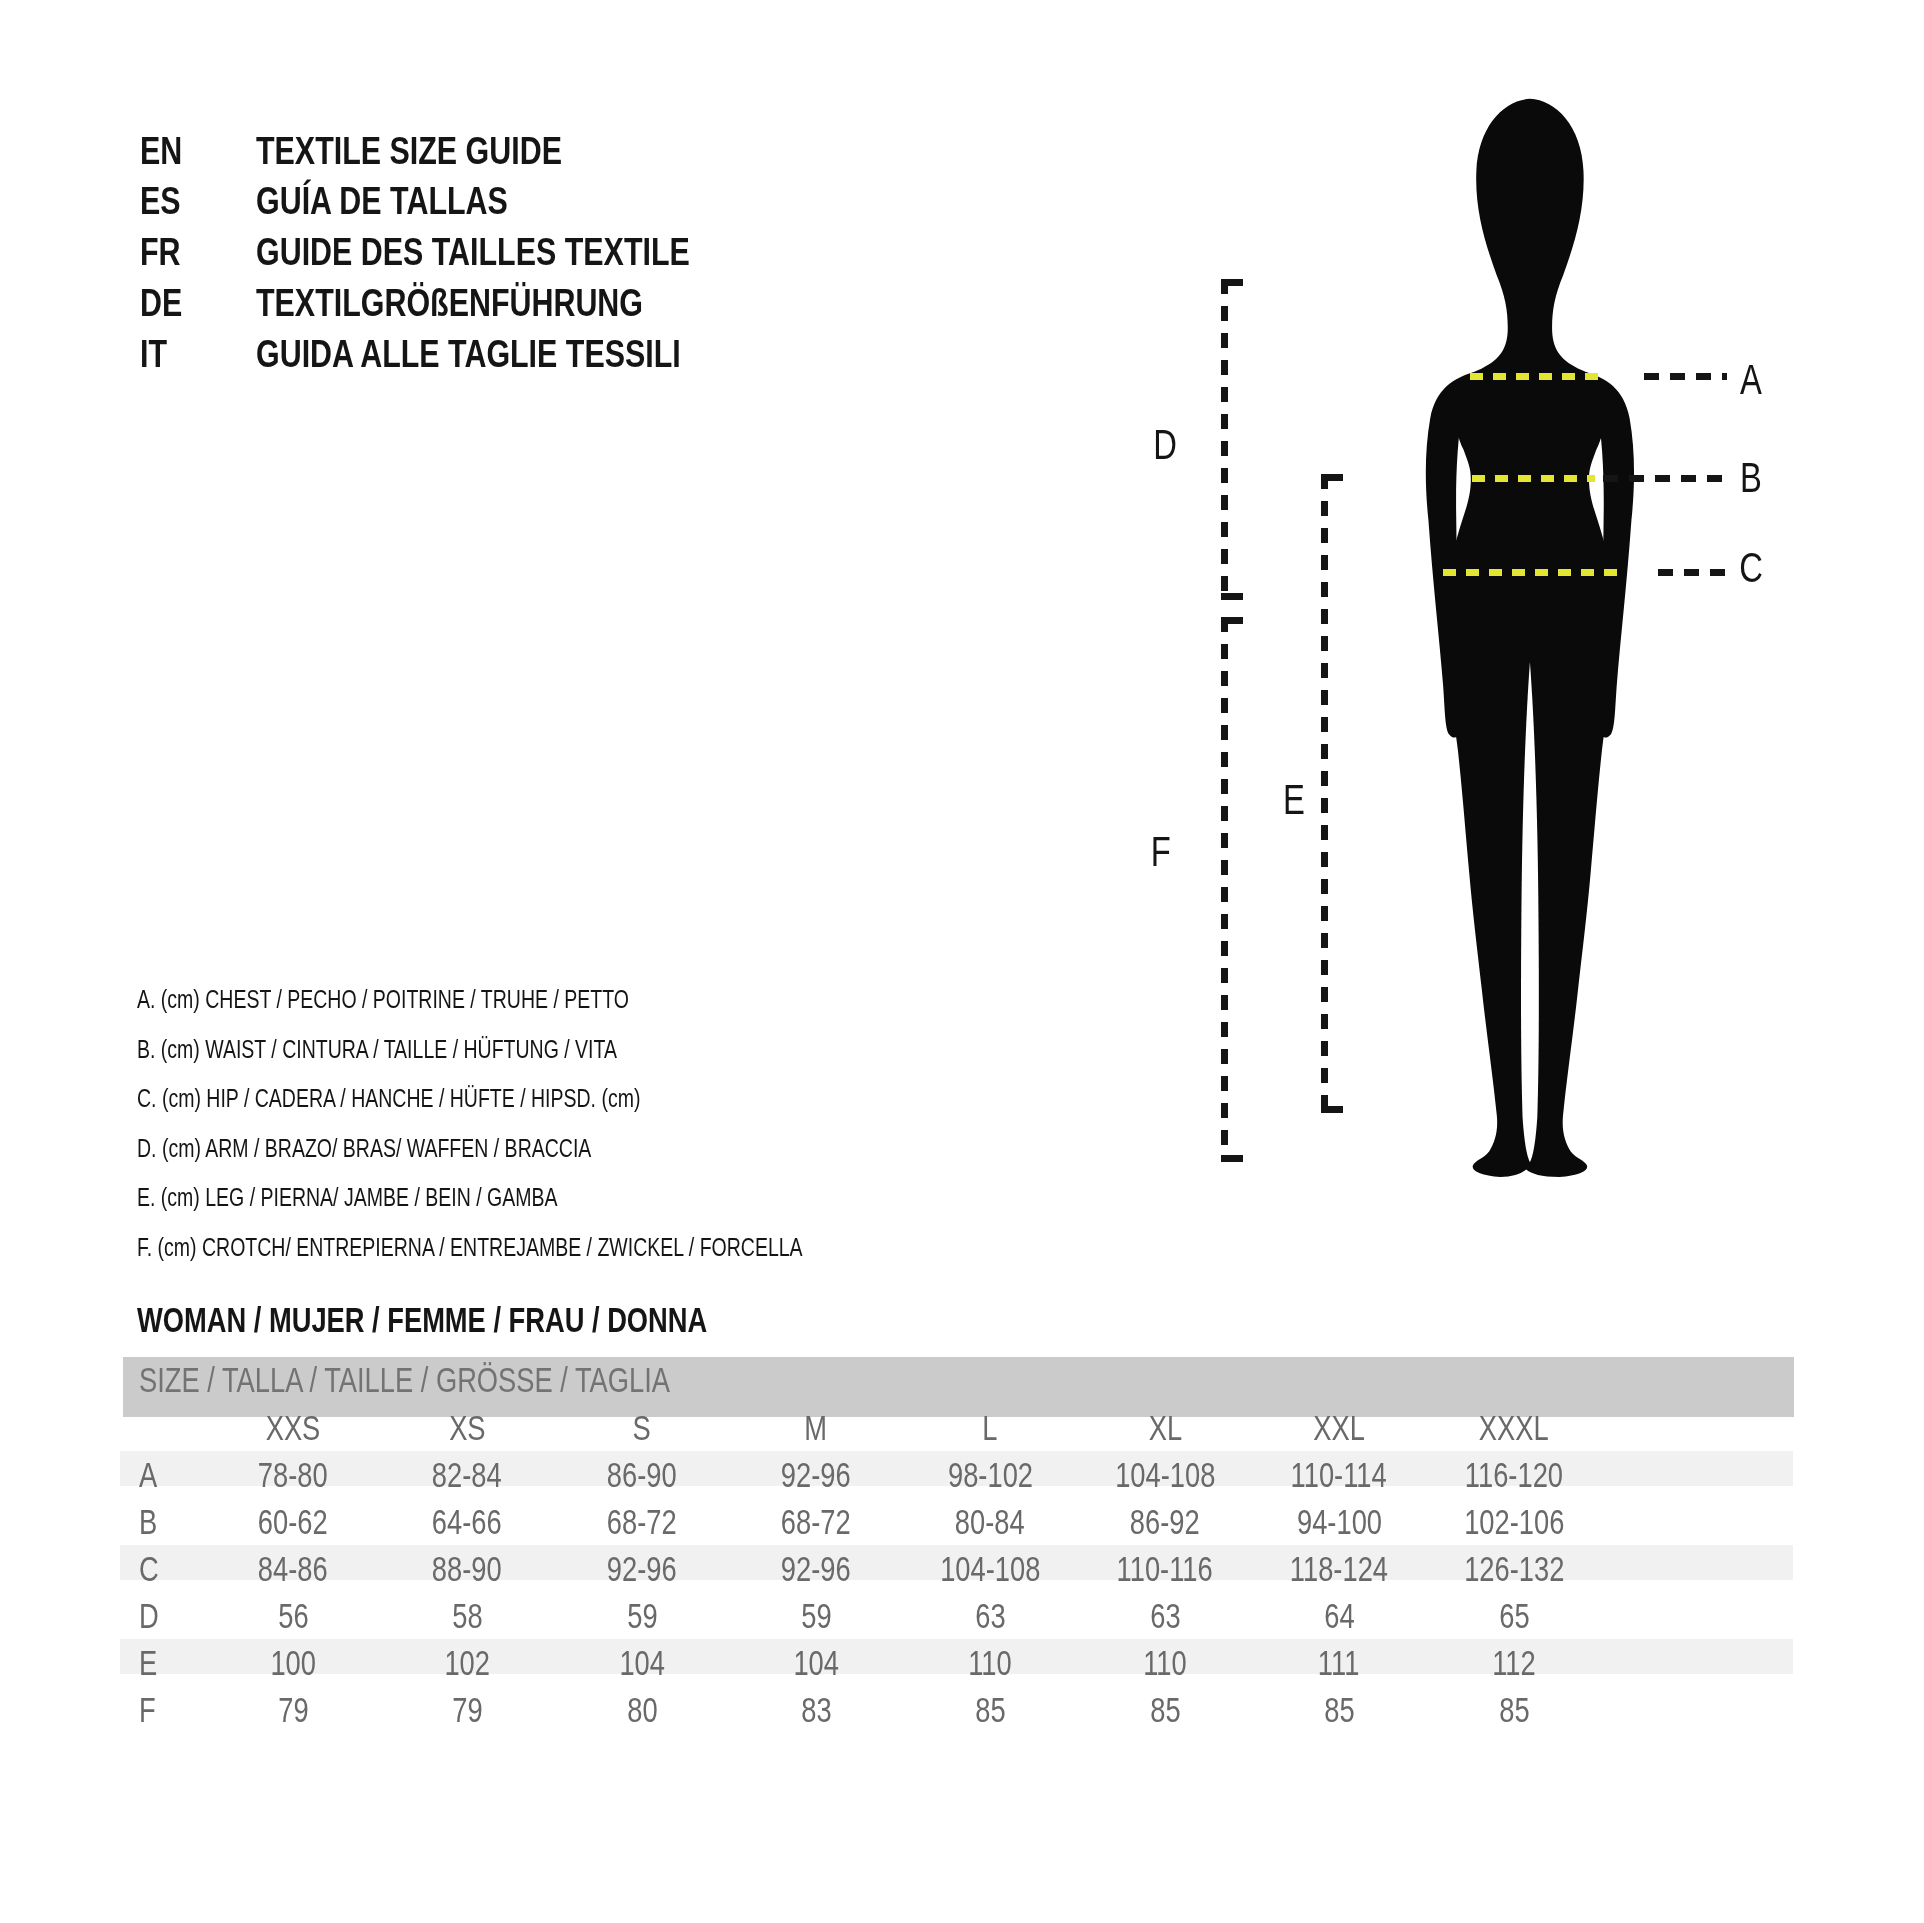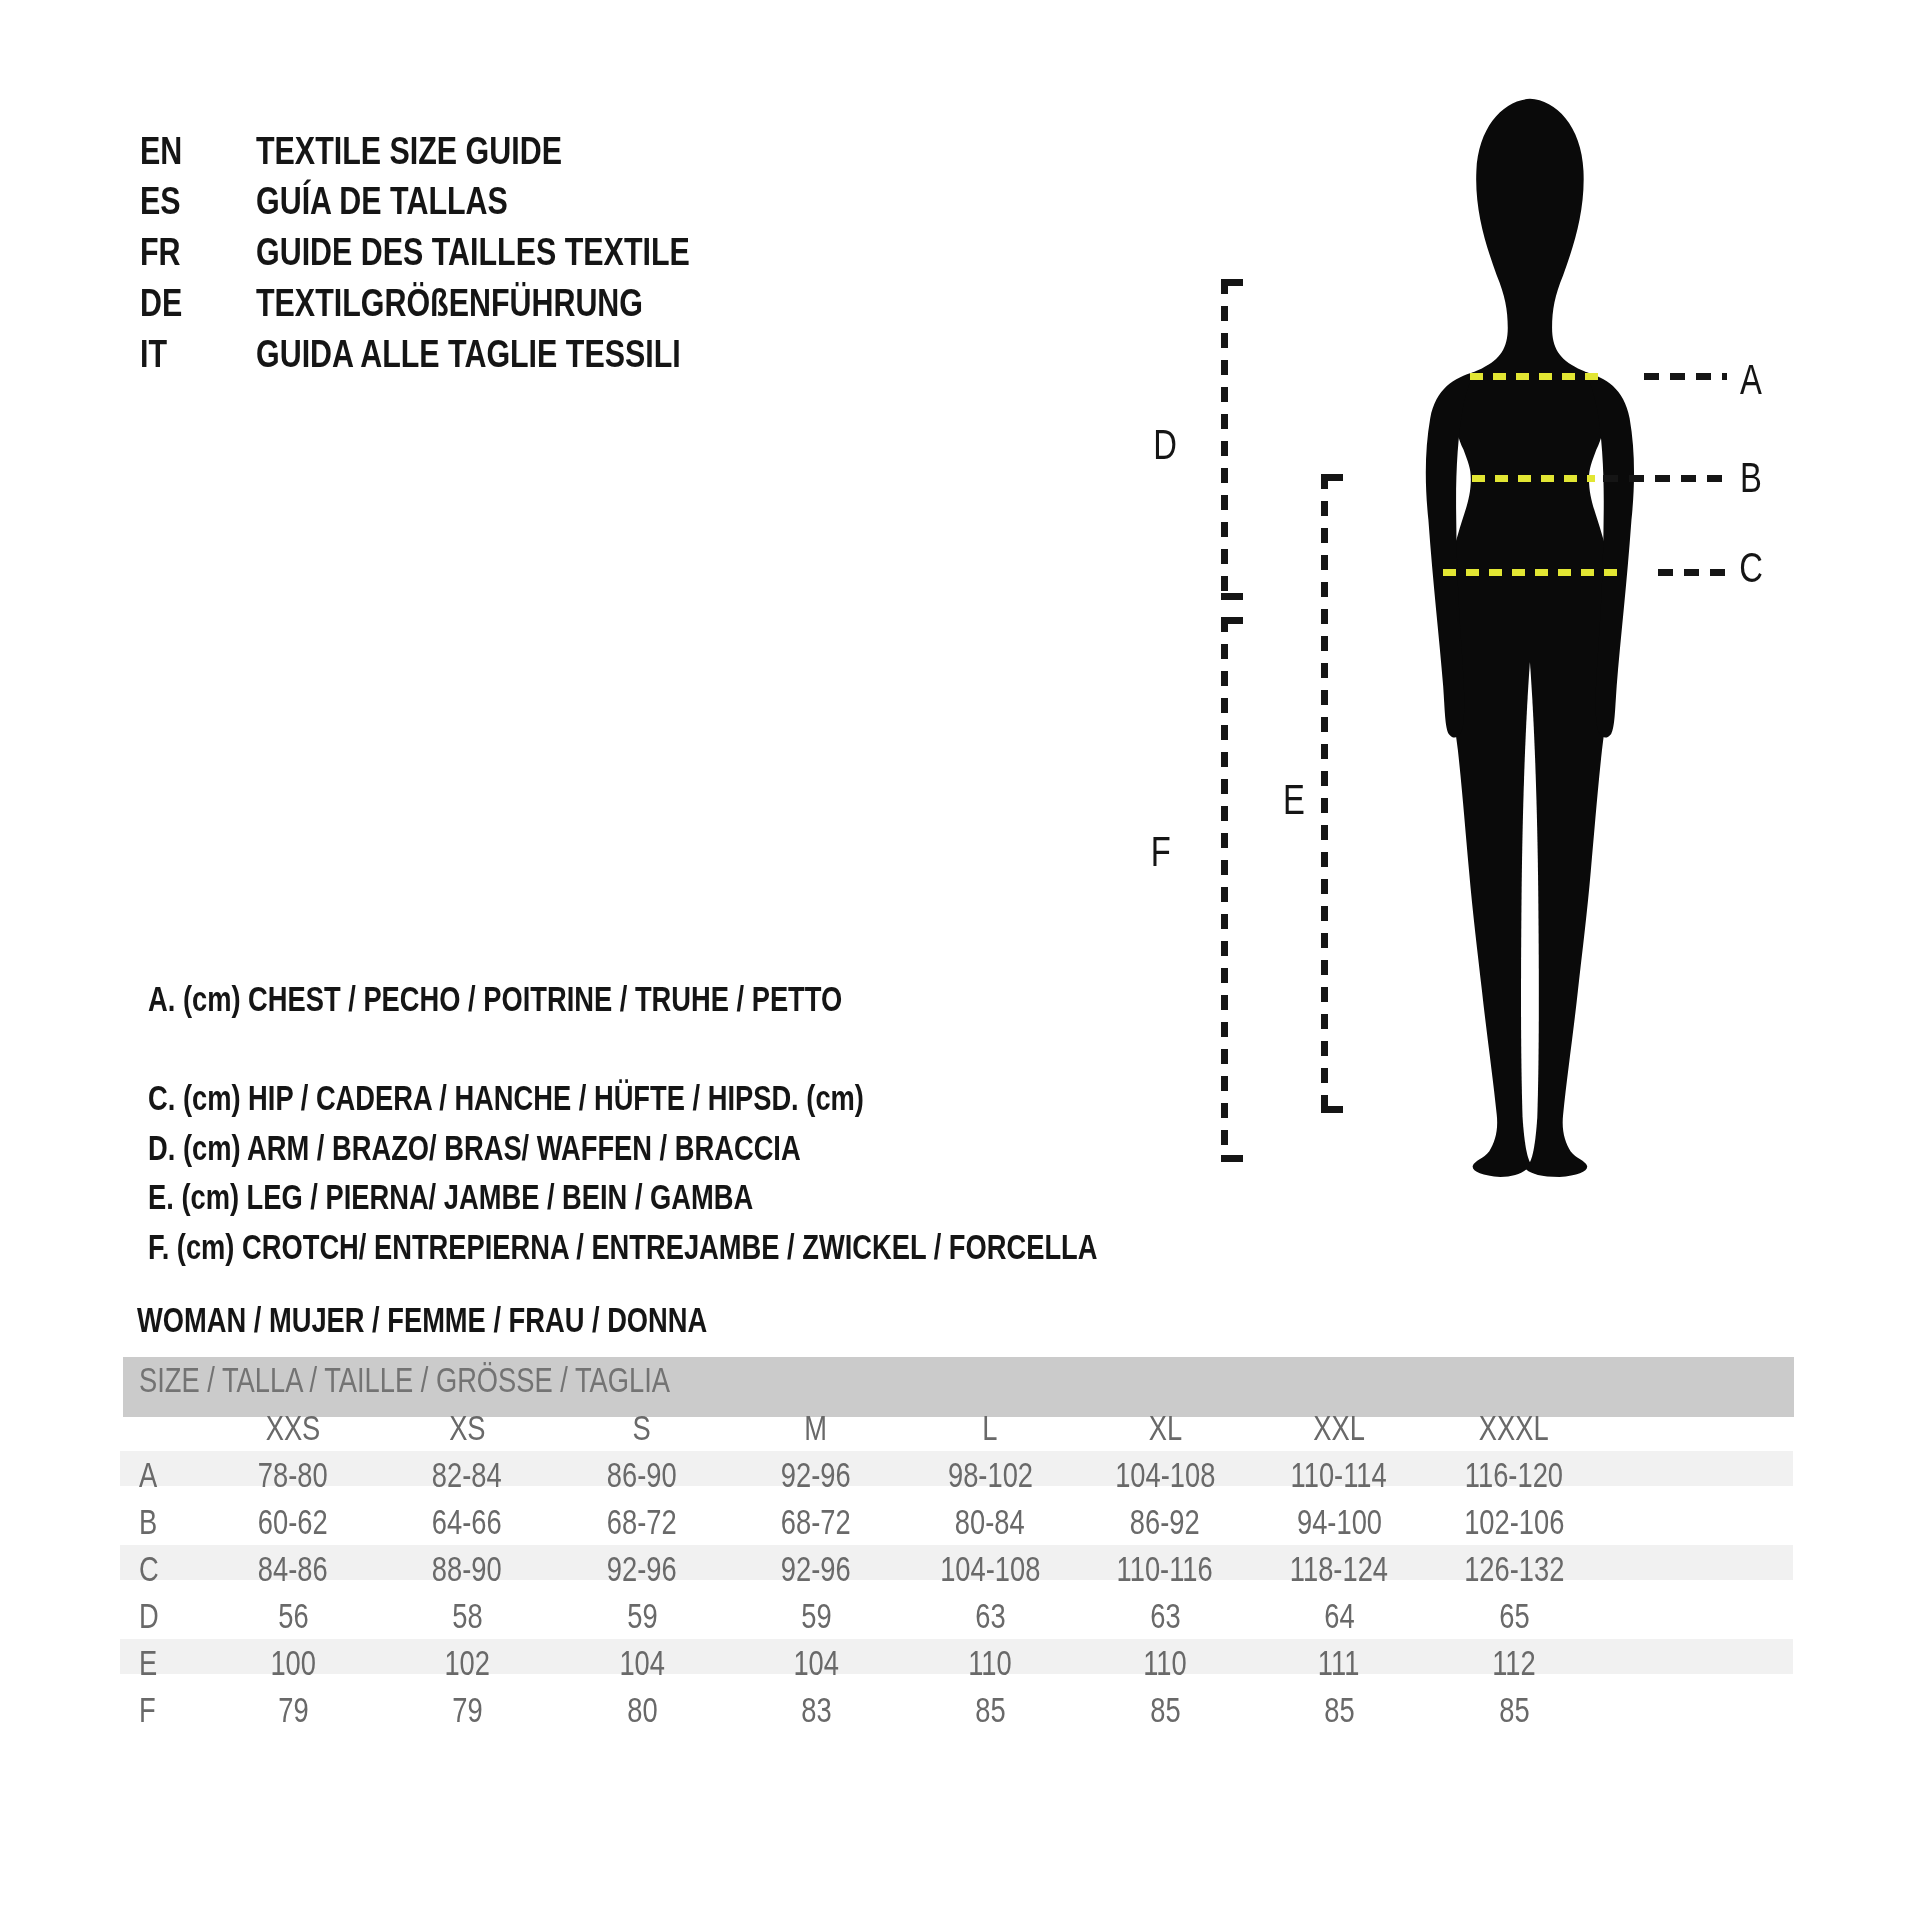--- a/index.html
+++ b/index.html
@@ -10,21 +10,21 @@
   .abs{position:absolute;}
   .cx{display:inline-block;transform:scaleX(.78);transform-origin:0 50%;white-space:nowrap;}
   .cxc{display:inline-block;transform:scaleX(.78);transform-origin:50% 50%;white-space:nowrap;}
 
   
   .lang-row{position:absolute;left:0;height:51px;line-height:51px;font-size:39px;font-weight:bold;}
   .lang-code{position:absolute;left:140px;}
   .lang-title{position:absolute;left:256px;}
 
   
-  .legend-line{position:absolute;left:148px;height:42px;line-height:42px;font-size:35px;font-weight:bold;}
+  .legend-line{position:absolute;left:137px;height:42px;line-height:42px;font-size:25px;font-weight:normal;}
 
   
   .gender{position:absolute;left:137px;top:1299px;height:42px;line-height:42px;font-size:35px;font-weight:bold;}
 
   
   .tbar{position:absolute;left:123px;top:1357px;width:1671px;height:60px;background:#cbcbcb;
         line-height:46px;font-size:35px;color:#737373;padding-left:15.7px;box-sizing:border-box;}
   .trow{position:absolute;left:120px;width:1673px;height:35px;line-height:47px;font-size:35px;color:#696969;}
   .trow.striped{background:#f1f1f1;}
   .rlabel{position:absolute;left:18.5px;}
@@ -112,20 +112,21 @@
   <div class="tick" style="left:1321px;top:1106px;"></div>
 
   <div class="marker" style="left:1730px;top:356px;"><span class="cxc">A</span></div>
   <div class="marker" style="left:1730px;top:454px;"><span class="cxc">B</span></div>
   <div class="marker" style="left:1730px;top:544px;"><span class="cxc">C</span></div>
   <div class="marker" style="left:1144px;top:421px;"><span class="cxc">D</span></div>
   <div class="marker" style="left:1273px;top:776px;"><span class="cxc">E</span></div>
   <div class="marker" style="left:1140px;top:828px;"><span class="cxc">F</span></div>
 
   <div class="legend-line" style="top:978px"><span class="cx">A. (cm) CHEST / PECHO / POITRINE / TRUHE / PETTO</span></div>
+  <div class="legend-line" style="top:1028px"><span class="cx">B. (cm) WAIST / CINTURA / TAILLE / HÜFTUNG / VITA</span></div>
   <div class="legend-line" style="top:1077px"><span class="cx">C. (cm) HIP / CADERA / HANCHE / HÜFTE / HIPSD. (cm)</span></div>
   <div class="legend-line" style="top:1127px"><span class="cx">D. (cm) ARM / BRAZO/ BRAS/ WAFFEN / BRACCIA</span></div>
   <div class="legend-line" style="top:1176px"><span class="cx">E. (cm) LEG / PIERNA/ JAMBE / BEIN / GAMBA</span></div>
   <div class="legend-line" style="top:1226px"><span class="cx">F. (cm) CROTCH/ ENTREPIERNA / ENTREJAMBE / ZWICKEL / FORCELLA</span></div>
 
   <div class="gender"><span class="cx">WOMAN / MUJER / FEMME / FRAU / DONNA</span></div>
 
   <div class="tbar"><span class="cx">SIZE / TALLA / TAILLE / GRÖSSE / TAGLIA</span></div>
 
   <div class="trow" style="top:1404px">

